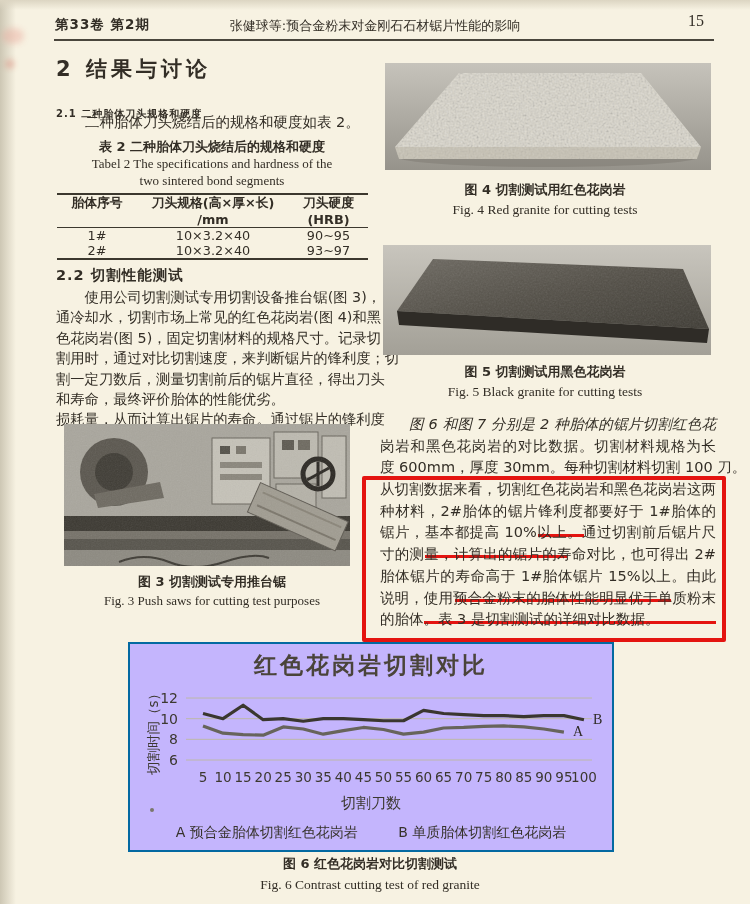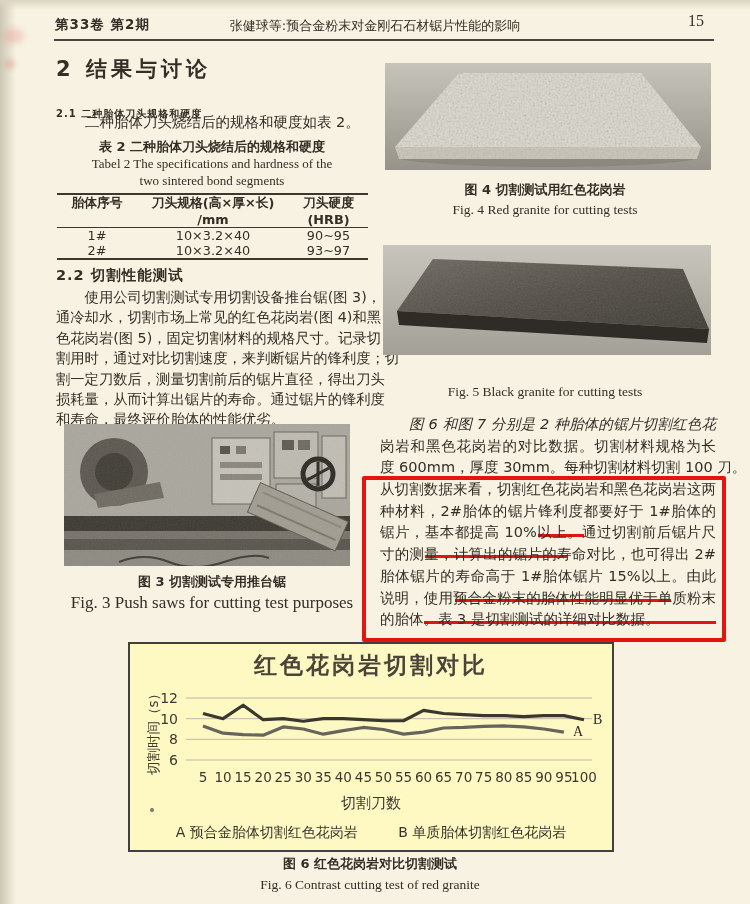--- a/index.html
+++ b/index.html
@@ -33,34 +33,34 @@
   #tcap-en2{top:173px;font-size:13px;}
   #tbl2{left:57px;top:193px;width:311px;border-top:2px solid #3c382e;border-bottom:2px solid #3c382e;font-size:12.8px;}
   #tbl2 .trow{display:grid;grid-template-columns:80px 152px 79px;}
   #tbl2 .thead{border-bottom:1.2px solid #3c382e;font-weight:bold;}
   #tbl2 .cell{text-align:center;padding:0 0;}
   #h22{top:266px;font-size:14.5px;font-weight:bold;letter-spacing:1px;}
   #p22{top:287px;}
   #p22 .line{height:20.4px;line-height:20.4px;font-size:14.3px;}
   #fig3{left:64px;top:424px;width:286px;height:142px;}
   #cap3-zh{top:573px;font-size:13px;font-weight:bold;}
-  #cap3-en{top:593px;font-size:17px;text-align:center;}
+  #cap3-en{top:593px;font-size:13px;text-align:center;}
   
   .rcol{left:380px;width:336px;}
   #fig4{left:385px;top:63px;width:326px;height:107px;}
   #cap4-zh{left:380px;top:181px;width:330px;font-size:13px;font-weight:bold;}
   #cap4-en{left:380px;top:202px;width:330px;font-size:13.5px;}
   #fig5{left:383px;top:245px;width:328px;height:110px;}
   #cap5-zh{left:380px;top:363px;width:330px;font-size:13px;font-weight:bold;}
   #cap5-en{left:380px;top:384px;width:330px;font-size:13.5px;}
   #rpara{top:414px;}
   #rpara .indent{padding-left:29px;font-style:italic;}
   #redbox{left:362px;top:476px;width:356px;height:158px;border:4px solid #e41410;z-index:4;border-radius:2px;}
   
-  #chartbox{left:128px;top:642px;width:482px;height:206px;border:2px solid #404040;background:#fef9c3;}
+  #chartbox{left:128px;top:642px;width:482px;height:206px;border:2px solid #0369a1;background:#c4b5fd;}
   #chart-title{position:absolute;left:0;top:6px;width:100%;text-align:center;font-size:23px;font-weight:600;
         letter-spacing:3px;color:#4a443a;}
   #chart-ylabel{position:absolute;left:-26px;top:78px;width:100px;transform:rotate(-90deg);transform-origin:center;
         font-size:13.5px;color:#3c3830;text-align:center;}
   #chart-xlabel{position:absolute;left:0;top:150px;width:100%;text-align:center;font-size:15px;color:#3c3830;}
   #chart-legend{position:absolute;left:0;top:180px;width:100%;text-align:center;font-size:14px;color:#37332c;}
   #chart-legend span{margin:0 18px;}
   #chart-plot{position:absolute;left:0;top:0;}
   #chart-dot{position:absolute;left:20px;top:164px;width:4px;height:4px;background:#7a766c;border-radius:50%;}
   #cap6-zh{left:130px;top:855px;width:480px;font-size:13px;font-weight:bold;}
@@ -107,22 +107,22 @@
   </div>
 
   <div class="abs lcol" id="h22">2.2  切割性能测试</div>
 
   <div class="abs lcol" id="p22">
     <div class="line just" style="text-indent:2em">使用公司切割测试专用切割设备推台锯(图 3)，</div>
     <div class="line just">通冷却水，切割市场上常见的红色花岗岩(图 4)和黑</div>
     <div class="line just">色花岗岩(图 5)，固定切割材料的规格尺寸。记录切</div>
     <div class="line just">割用时，通过对比切割速度，来判断锯片的锋利度；切</div>
     <div class="line just">割一定刀数后，测量切割前后的锯片直径，得出刀头</div>
+    <div class="line">和寿命，最终评价胎体的性能优劣。</div>
     <div class="line just">损耗量，从而计算出锯片的寿命。通过锯片的锋利度</div>
-    <div class="line">和寿命，最终评价胎体的性能优劣。</div>
   </div>
 
   <div class="abs" id="fig3">
     <svg class="ph" viewBox="0 0 286 142" preserveAspectRatio="none">
       <defs>
         <linearGradient id="g3bg" x1="0" y1="0" x2="0" y2="1">
           <stop offset="0" stop-color="#b4b1a8"></stop>
             <stop offset="1" stop-color="#8d8a82"></stop>
         </linearGradient>
         <filter id="n3">
@@ -206,20 +206,21 @@
           <feColorMatrix type="saturate" values="0"></feColorMatrix>
           <feComposite operator="in" in2="SourceGraphic"></feComposite>
           </filter>
       </defs>
       <rect width="328" height="110" fill="url(#g5bg)"></rect>
       <polygon points="50,14 300,24 326,84 14,66" fill="url(#g5slab)"></polygon>
       <polygon points="50,14 300,24 326,84 14,66" filter="url(#n5)" fill="#666" opacity="0.15"></polygon>
       <polygon points="14,66 326,84 324,98 16,80" fill="#2f2c27"></polygon>
     </svg>
   </div>
+  <div class="abs ctr" id="cap5-zh">图 5  切割测试用黑色花岗岩</div>
   <div class="abs ctr serif" id="cap5-en">Fig. 5  Black granite for cutting tests</div>
 
   <div class="abs rcol" id="rpara">
     <div class="line just indent">图 6 和图 7 分别是 2 种胎体的锯片切割红色花</div>
     <div class="line just">岗岩和黑色花岗岩的对比数据。切割材料规格为长</div>
     <div class="line just">度 600mm，厚度 30mm。每种切割材料切割 100 刀。</div>
     <div class="line just">从切割数据来看，切割红色花岗岩和黑色花岗岩这两</div>
     <div class="line just"><span>种材料，2#胎体的锯片</span><span class="u">锋利度</span><span>都要好于 1#胎体的</span></div>
     <div class="line just"><span>锯片，</span><span class="u">基本都提高 10%以上</span><span>。通过切割前后锯片尺</span></div>
     <div class="line just">寸的测量，计算出的锯片的寿命对比，也可得出 2#</div>

